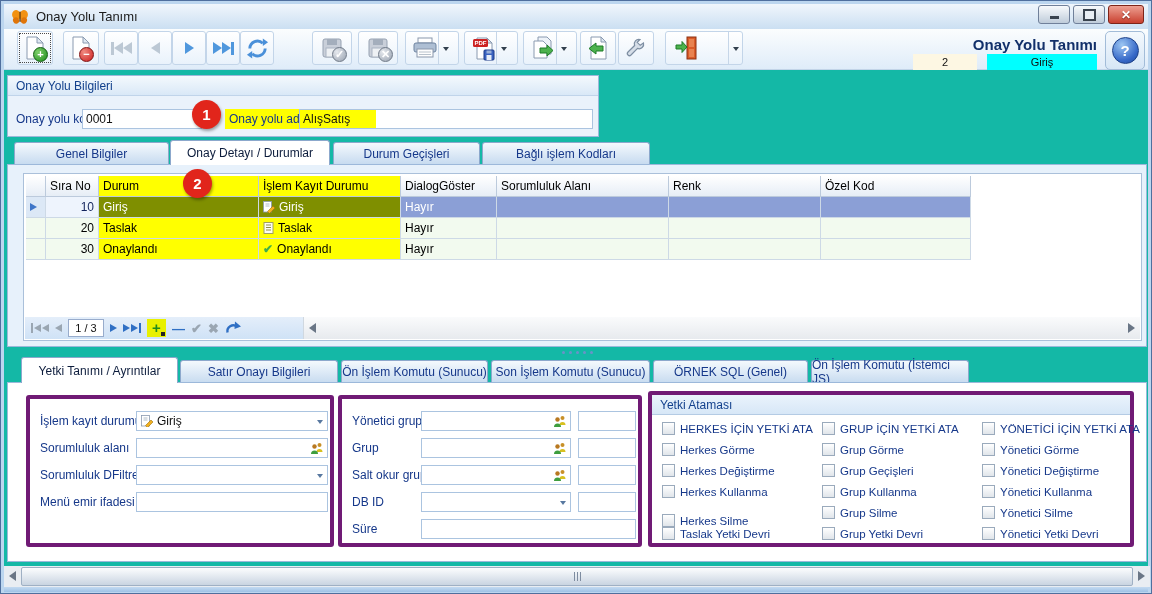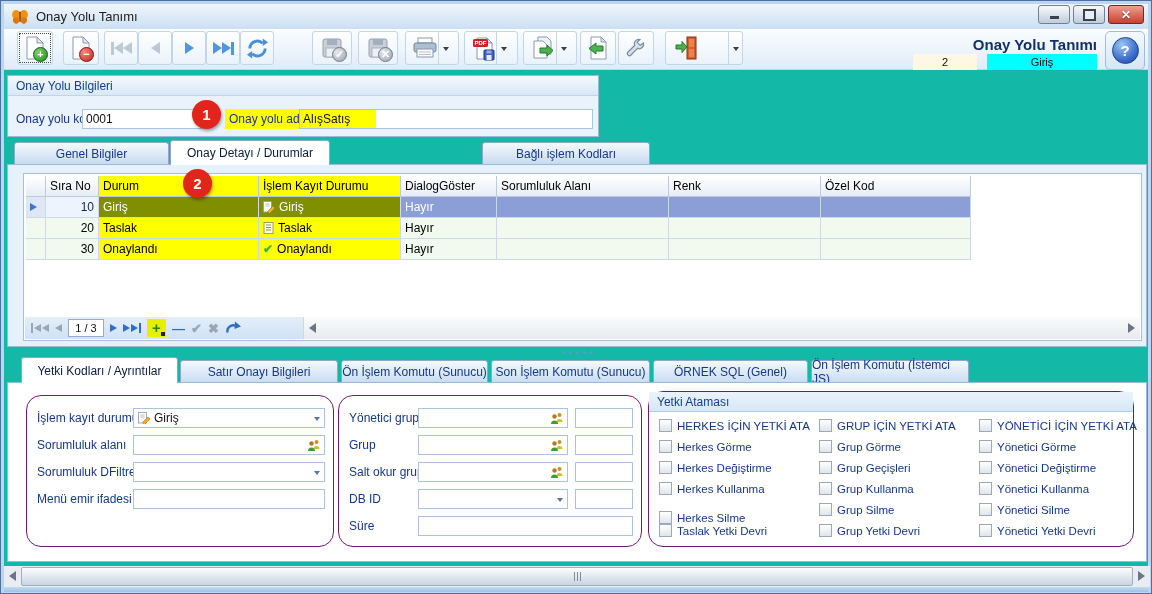--- a/index.html
+++ b/index.html
@@ -90,21 +90,21 @@
   .plusbox i{position:absolute;right:1px;bottom:1px;width:0;height:0;border:3px solid transparent;border-right:4px solid #222;border-bottom:4px solid #222;border-top:0;border-left:0}
   .nglyph{font-size:13px;font-weight:bold}
   .hscroll-grid{position:absolute;left:279px;bottom:1px;right:1px;height:22px;background:linear-gradient(#fafbfc,#e7eaee);
             border-left:1px solid #d0d8e0;display:flex;align-items:center;justify-content:space-between;padding:0 5px;box-sizing:border-box}
   .sarr-l{width:0;height:0;border:5px solid transparent;border-right:7px solid #6a7686;border-left:0}
   .sarr-r{width:0;height:0;border:5px solid transparent;border-left:7px solid #6a7686;border-right:0}
   .splitter{position:absolute;left:6px;top:347px;width:1140px;height:8px;display:flex;align-items:center;justify-content:center;gap:4px}
   .dot{width:3px;height:3px;border-radius:50%;background:#6a92c8}
   
   .lower{position:absolute;left:6px;top:381px;width:1140px;height:180px;background:#fff;border:1px solid #9cb8da;box-sizing:border-box}
-  .fbox{position:absolute;border:1px solid #701a75;border-radius:15px;box-sizing:border-box}
+  .fbox{position:absolute;border:4px solid #701a75;border-radius:3px;box-sizing:border-box}
   .combo{position:relative;box-sizing:border-box;height:20px;border:1px solid #abc4e0;background:#fff;display:flex;align-items:center;gap:4px;padding:0 4px;font-size:12px;color:#111}
   .combo .carr{position:absolute;right:4px;top:8px;width:0;height:0;border:3.5px solid transparent;border-top:4.5px solid #5878a0}
   .ppl{position:absolute;right:3px;top:3px}
   .grp-head{height:19px;background:linear-gradient(#eaf3fc,#d7e7f7);border-bottom:1px solid #b4cbe4;color:#12408c;font-size:12px;
             display:flex;align-items:center;padding-left:8px}
   .perm{position:absolute;display:flex;align-items:center;gap:5px;font-size:11.5px;color:#16388a;white-space:nowrap}
   .cb{width:11px;height:11px;border:1px solid #9aaabc;background:linear-gradient(#fff,#e0e5ea);flex:none}
   
   .bscroll{position:absolute;left:3px;top:565px;width:1146px;height:21px;background:#e9edf2}
   .bthumb{position:absolute;left:17px;right:17px;top:1px;bottom:1px;background:linear-gradient(#fcfdfe,#c9d4e1);
@@ -271,20 +271,21 @@
     <div class="tb" style="position:absolute;left:291px;top:33px;width:294px;padding:0">
       <span class="hl" style="display:inline-block;height:18px;min-width:76px;padding:2px 3px 0 3px;box-sizing:border-box">AlışSatış</span>
     </div>
   </div>
   <div class="ann" style="left:191px;top:99px">1</div>
   <div class="ann" style="left:182px;top:168px">2</div>
 
   <div style="position:absolute;left:6px;top:139px;width:1140px;height:24px">
     <div class="mtab" style="left:7px;top:2px;width:155px;height:22px">Genel Bilgiler</div>
     <div class="mtab active" style="left:163px;top:0;width:160px;height:25px">Onay Detayı / Durumlar</div>
+    <div class="mtab" style="left:326px;top:2px;width:147px;height:22px">Durum Geçişleri</div>
     <div class="mtab" style="left:475px;top:2px;width:168px;height:22px">Bağlı işlem Kodları</div>
   </div>
 
   <div class="tabpanel">
     <div class="sheet">
       <div class="grid">
         <div class="g-row g-head">
           <div class="gc c0 selcol"></div>
           <div class="gc c1" style="justify-content:flex-start">Sıra No</div>
           <div class="gc c2 yel">Durum</div>
@@ -387,21 +388,21 @@
 
   <div class="splitter">
     <span class="dot"></span>
       <span class="dot"></span>
       <span class="dot"></span>
       <span class="dot"></span>
       <span class="dot"></span>
   </div>
 
   <div style="position:absolute;left:6px;top:356px;width:1140px;height:26px">
-    <div class="dtab active" style="left:14px;top:0;width:157px;height:26px">Yetki Kodları / Ayrıntılar</div>
+    <div class="dtab active" style="left:14px;top:0;width:157px;height:26px">Yetki Tanımı / Ayrıntılar</div>
     <div class="dtab" style="left:334px;top:3px;width:147px;height:23px">Ön İşlem Komutu (Sunucu)</div>
     <div class="dtab" style="left:173px;top:3px;width:158px;height:23px">Satır Onayı Bilgileri</div>
     <div class="dtab" style="left:484px;top:3px;width:159px;height:23px">Son İşlem Komutu (Sunucu)</div>
     <div class="dtab" style="left:646px;top:3px;width:155px;height:23px">ÖRNEK SQL (Genel)</div>
     <div class="dtab" style="left:804px;top:3px;width:158px;height:23px">Ön İşlem Komutu (İstemci JS)</div>
   </div>
 
   <div class="lower">
 
     <div class="fbox" style="left:18px;top:12px;width:308px;height:152px">

